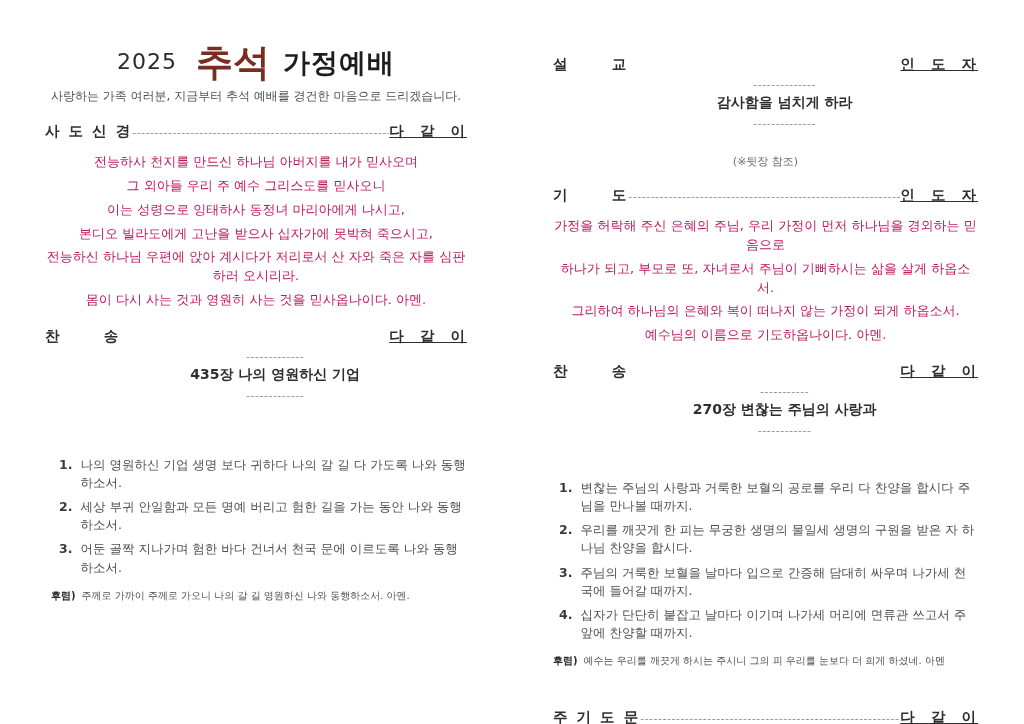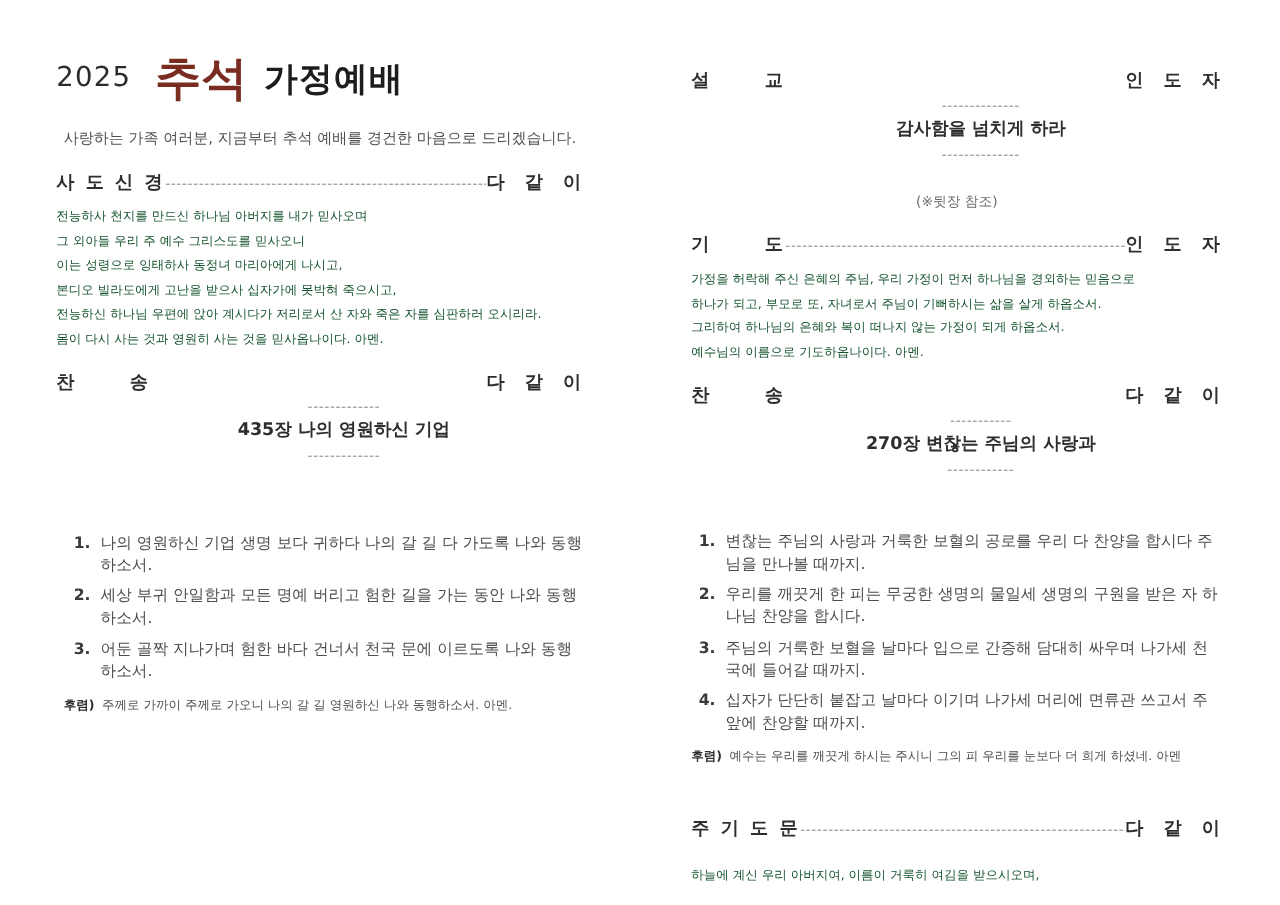--- a/index.html
+++ b/index.html
@@ -17,21 +17,21 @@
   }
   .col {
     position: absolute;
     top: 38px;
   }
   .col-left  { left: 45px;  width: 422px; }
   .col-right { left: 553px; width: 425px; }
 
   
   .title-row {
-    margin-bottom: 14px;
+    text-align: center;
     white-space: nowrap;
   }
   .title-year {
     font-size: 22px;
     color: #2b2b2b;
     letter-spacing: 1px;
     vertical-align: 6px;
   }
   .title-accent {
     font-family: "DejaVu Serif", "Liberation Serif", serif;
@@ -82,33 +82,35 @@
     font-size: 14px;
     font-weight: bold;
     color: #2e2e2e;
     margin: 0 6px;
   }
   .h-leader {
     font-size: 14.5px;
     font-weight: bold;
     color: #2e2e2e;
     letter-spacing: 2px;
+    text-decoration: underline;
   }
   .h-note {
     text-align: center;
     font-size: 11px;
     color: #6d6d6d;
     margin: -8px 0 10px 0;
   }
 
   
   .centered-lines { margin-bottom: 14px; }
   .centered-lines p {
-    font-size: 10px;
-    color: #14532d;
+    text-align: center;
+    font-size: 13px;
+    color: #be185d;
     margin: 0 0 5px 0;
     line-height: 1.45;
   }
   .verse-block { margin: 0 0 6px 14px; }
   .verse {
     display: flex;
     font-size: 12.5px;
     color: #4e4e4e;
     line-height: 1.45;
     margin-bottom: 6px;

